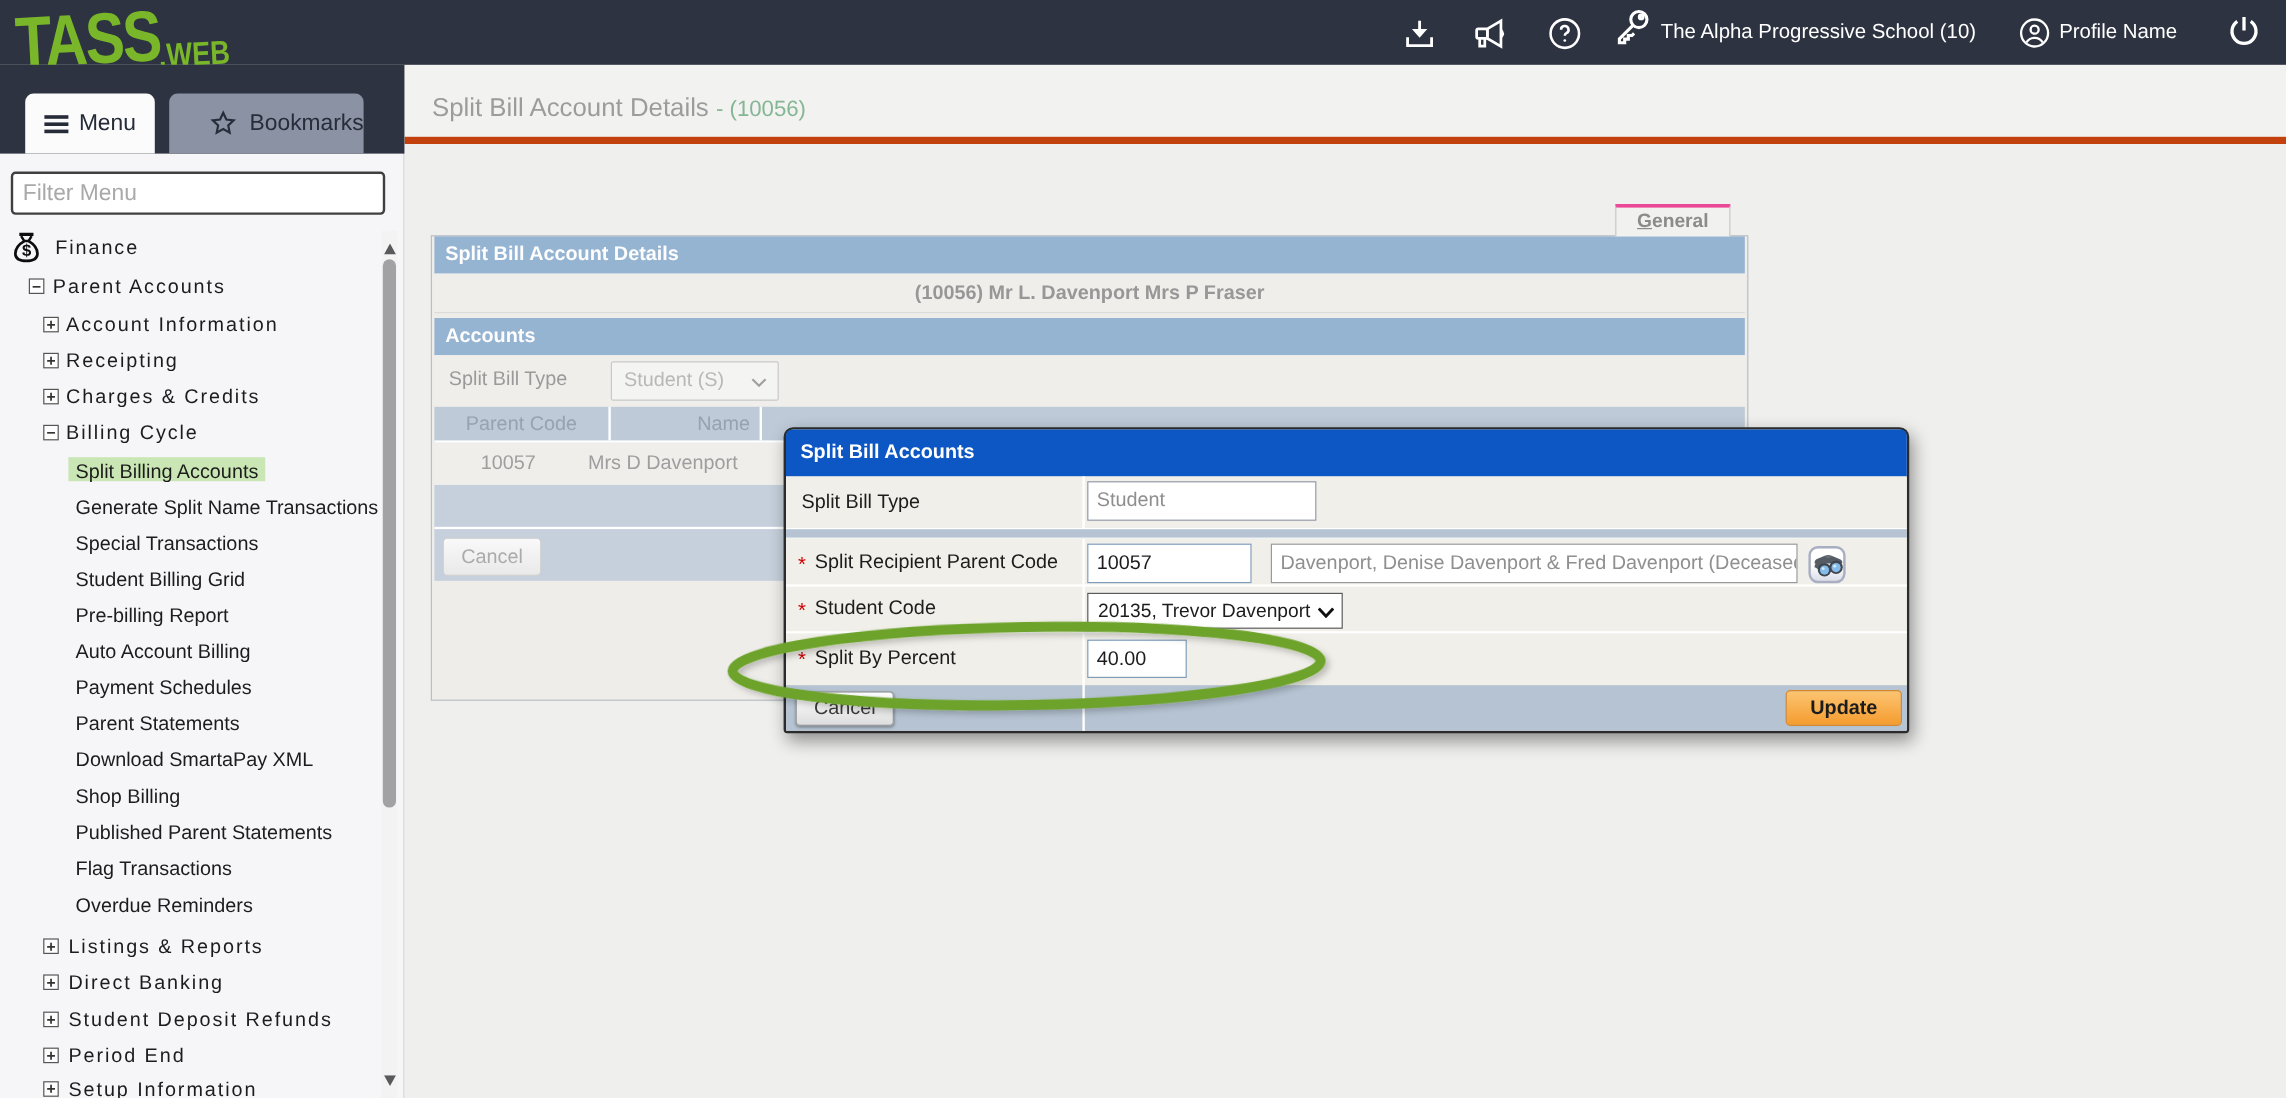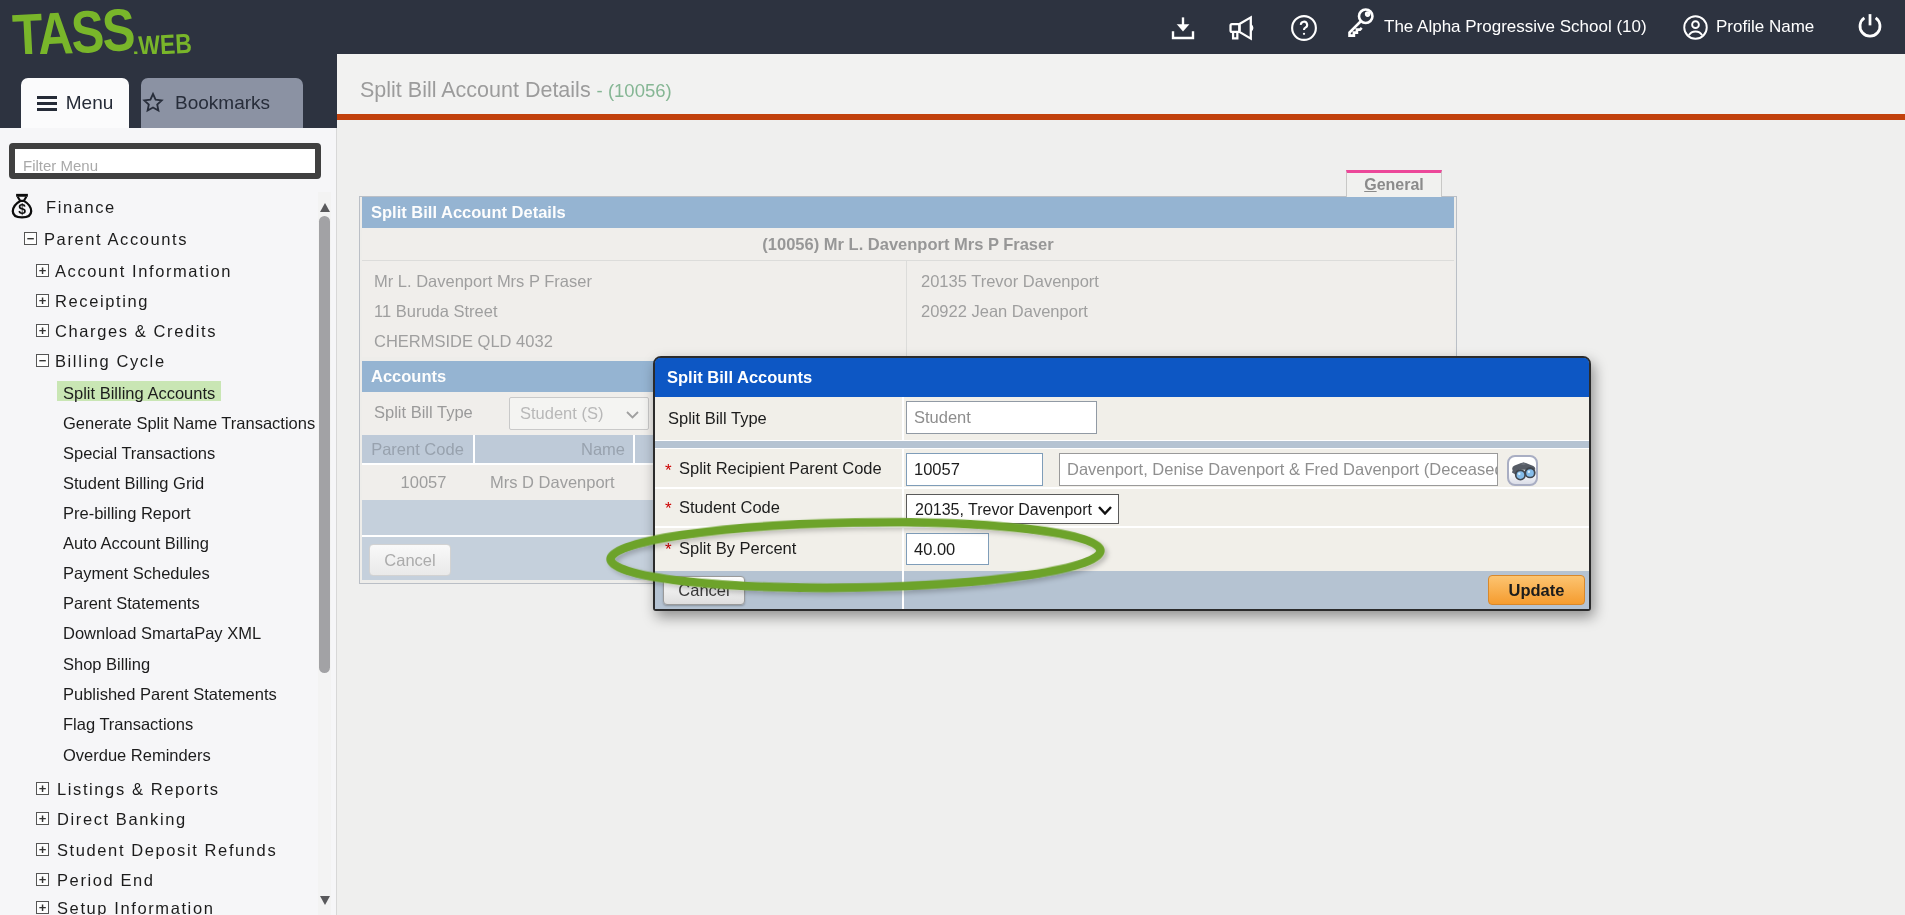--- a/index.html
+++ b/index.html
@@ -8,28 +8,28 @@
 .abs { position:absolute; }
 
 
 #topbar { position:absolute; left:0; top:0; width:1905px; height:54px; background:#2d3340; z-index:5; }
 #darkblock { position:absolute; left:0; top:54px; width:337px; height:74px; background:#2d3340; z-index:5; }
 .topico { position:absolute; top:0; height:54px; display:flex; align-items:center; color:#fff; }
 .toptxt { color:#fff; font-size:17px; }
 
 
 #tab-menu { position:absolute; left:21px; top:78px; width:108px; height:50px; background:#fbfbfc; border-radius:7px 7px 0 0; z-index:6; display:flex; align-items:center; justify-content:center; gap:9px; color:#252b37; font-size:19px; }
-#tab-book { position:absolute; left:141px; top:78px; width:162px; height:50px; background:#8b92a3; border-radius:7px 7px 0 0; z-index:6; display:flex; align-items:center; justify-content:flex-start; gap:10px; color:#272d3a; font-size:19px; }
+#tab-book { position:absolute; left:141px; top:78px; width:162px; height:50px; background:#8b92a3; border-radius:7px 7px 0 0; z-index:6; display:flex; align-items:center; justify-content:flex-end; gap:10px; color:#272d3a; font-size:19px; }
 .hamb { display:inline-block; width:20px; }
 .hamb div { height:3px; background:#252b37; margin:3px 0; }
 
 
 #sidebar { position:absolute; left:0; top:128px; width:337px; height:787px; background:#f6f6f8; z-index:4; }
 #sideborder { position:absolute; left:336px; top:54px; width:1px; height:861px; background:#d8d8d8; z-index:4; }
-#filter { position:absolute; left:9px; top:15px; width:312px; height:36px; background:#fff; border:6px solid #404040; border-radius:4px; color:#a9a9a9; font-size:15px; line-height:34px; padding-left:8px; }
+#filter { position:absolute; left:9px; top:15px; width:312px; height:36px; background:#fff; border:2px solid #404040; border-radius:4px; color:#a9a9a9; font-size:19px; line-height:34px; padding-left:8px; }
 .ti { position:absolute; white-space:nowrap; color:#1c1c1c; font-size:16.5px; height:20px; line-height:20px; }
 .tp { letter-spacing:1.6px; }
 .box { position:absolute; width:13px; height:13px; border:1px solid #555; background:#fdfdfd; color:#333; font-size:13px; line-height:11px; text-align:center; font-weight:bold; }
 .hl { background:#c9e6b4; padding:2px 6px; }
 
 
 #sbtrack { position:absolute; left:318px; top:64px; width:13px; height:723px; background:#f3f3f3; }
 #sbthumb { position:absolute; left:319px; top:88px; width:11px; height:457px; background:#a2a2a5; border-radius:6px; }
 
 
@@ -46,21 +46,21 @@
 #namerow { height:33px; background:#f0eeeb; border-bottom:1px solid #dcdcda; text-align:center; font-weight:bold; font-size:16.5px; color:#979797; line-height:32px; }
 #addr { height:96px; background:#f0eeeb; position:relative; }
 #addr .lcol { position:absolute; left:12px; top:0; font-size:16.5px; color:#9f9f9f; line-height:30px; padding-top:5px; }
 #addr .div { position:absolute; left:544px; top:0; width:1px; height:95px; background:#dcdcda; }
 #addr .rcol { position:absolute; left:559px; top:0; font-size:16.5px; color:#9f9f9f; line-height:30px; padding-top:5px; }
 #acct { margin-top:4px; }
 #sbtrow { height:43px; background:#f0eeeb; position:relative; }
 #sbtrow .lbl { position:absolute; left:12px; top:11px; font-size:16.5px; color:#9a9a9a; }
 #sbtsel { position:absolute; left:147px; top:5px; width:140px; height:33px; background:#f4f4f2; border:1px solid #c9c9c9; border-radius:2px; font-size:16.5px; color:#b8b8b8; line-height:31px; padding-left:10px; }
 #thead { height:30px; background:#becad8; position:relative; border-bottom:2px solid #fff; }
-#thead .c1 { position:absolute; left:0; top:0; width:113px; height:28px; text-align:center; color:#98a2ae; font-size:16.5px; line-height:28px; border-right:2px solid #fff; }
+#thead .c1 { position:absolute; left:0; top:0; width:147px; height:28px; text-align:center; color:#98a2ae; font-size:16.5px; line-height:28px; border-right:2px solid #fff; }
 #thead .c2 { position:absolute; left:125px; top:0; width:148px; height:28px; text-align:right; color:#98a2ae; font-size:16.5px; line-height:28px; padding-right:8px; border-right:2px solid #fff; }
 #drow { height:35px; background:#f0eeeb; position:relative; }
 #drow .c1 { position:absolute; left:0; width:123px; text-align:center; color:#9e9e9e; font-size:16.5px; line-height:34px; }
 #drow .c2 { position:absolute; left:128px; color:#9e9e9e; font-size:16.5px; line-height:34px; }
 #band1 { height:37px; background:#c5d0dc; border-bottom:2px solid #fff; }
 #bandbtn { height:43px; background:#c5d0dc; position:relative; }
 #cancel-bg { position:absolute; left:7px; top:7px; width:82px; height:32px; background:linear-gradient(#f9f9f9,#e9e9e9); border:1px solid #d2d2d2; border-radius:4px; text-align:center; color:#ababab; font-size:16.5px; line-height:30px; }
 
 
 #dialog { position:absolute; left:653px; top:356px; width:938px; height:255px; border:2px solid #2b2b2b; border-radius:8px 8px 3px 3px; background:#f1efe9; box-shadow:3px 6px 14px rgba(0,0,0,0.4); z-index:10; }
@@ -204,25 +204,20 @@
 
 <div id="headstrip">
   <div id="heading">Split Bill Account Details <span class="sub">- (10056)</span></div>
 </div>
 
 <div id="gentab"><u>G</u>eneral</div>
 
 <div id="panel">
   <div class="bluehead">Split Bill Account Details</div>
   <div id="namerow">(10056) Mr L. Davenport Mrs P Fraser</div>
-  <div id="addr">
-    <div class="lcol">Mr L. Davenport Mrs P Fraser<br>11 Buruda Street<br>CHERMSIDE QLD 4032</div>
-    <div class="div"></div>
-    <div class="rcol">20135 Trevor Davenport<br>20922 Jean Davenport</div>
-  </div>
   <div id="acct">
     <div class="bluehead">Accounts</div>
     <div id="sbtrow">
       <div class="lbl">Split Bill Type</div>
       <div id="sbtsel">Student (S)<svg style="position:absolute;right:9px;top:13px;" width="13" height="8" viewBox="0 0 13 8" fill="none" stroke="#a0a0a0" stroke-width="1.8">
             <path d="M1 1 L6.5 6.5 L12 1"></path>
           </svg></div>
     </div>
     <div id="thead">
         <div class="c1">Parent Code</div>

